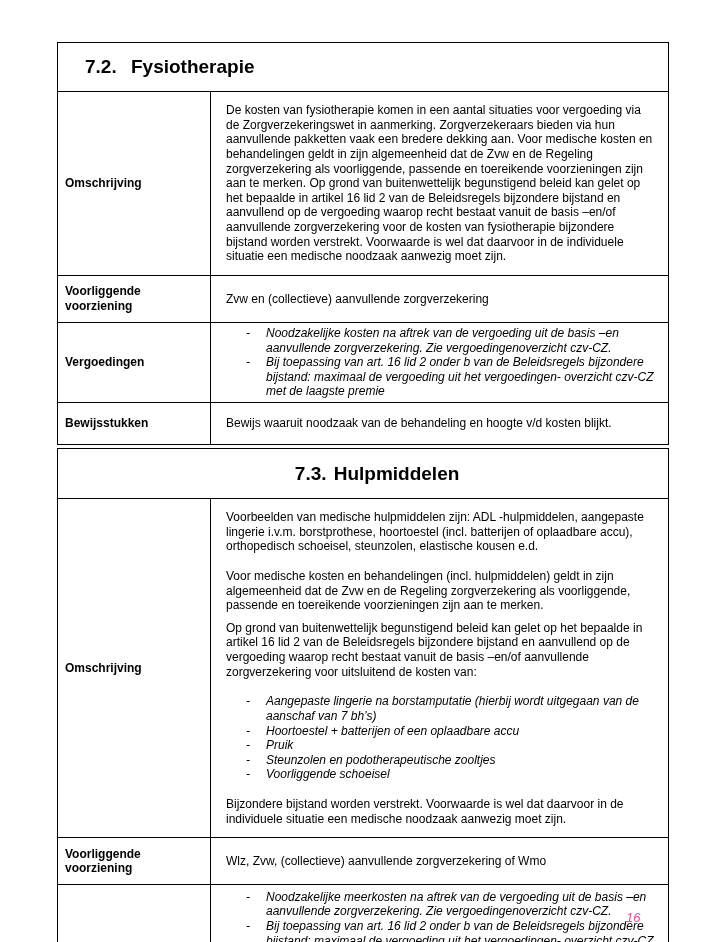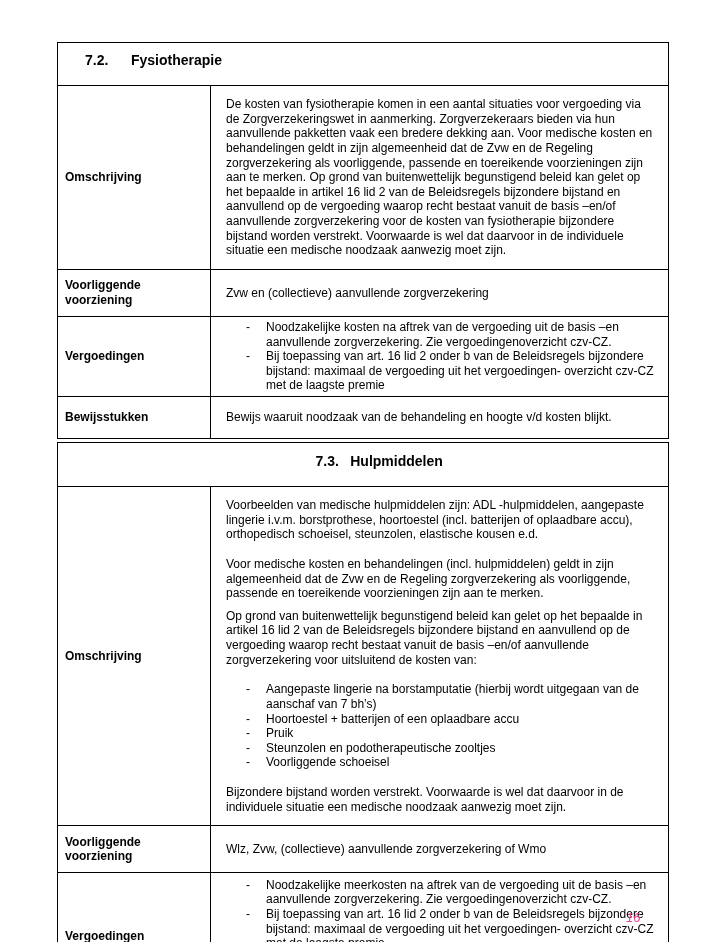--- a/index.html
+++ b/index.html
@@ -34,22 +34,22 @@
   col.c-content { width: 458px; }
   td {
     border: 1px solid #000000;
     vertical-align: middle;
     font-size: 12px;
     line-height: 1.22;
     overflow: hidden;
   }
   td.hdr-cell {
     font-weight: bold;
-    font-size: 14px;
-    padding: 2px 6px 8px 27px;
+    font-size: 19px;
+    padding: 8px 6px 8px 27px;
   }
   .sec-num {
     display: inline-block;
     width: 46px;
   }
   td.lbl {
     font-weight: bold;
     padding: 4px 6px 4px 7px;
   }
   td.val {
@@ -58,20 +58,21 @@
   td.val p { margin: 8px; }
   .gap-above { margin-top: 15px !important; }
   ul.dash {
     list-style: none;
     margin: 0;
     padding: 0 0 0 28px;
   }
   ul.dash li {
     position: relative;
     padding-left: 20px;
+    font-style: italic;
   }
   ul.dash li::before {
     content: "-";
     position: absolute;
     left: 0;
     top: 0;
   }
   
   tr.rh-hdr1 td { height: 32px; }
   tr.rh-omschr1 td { height: 168px; }

